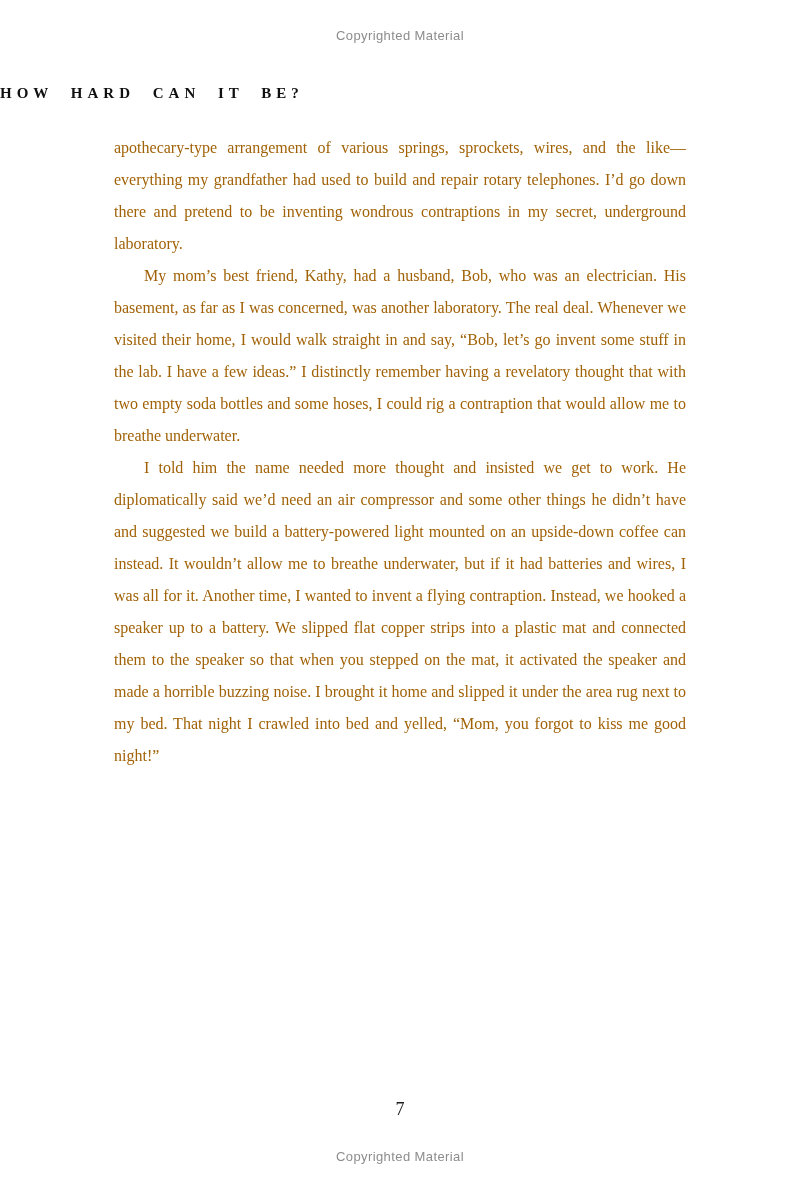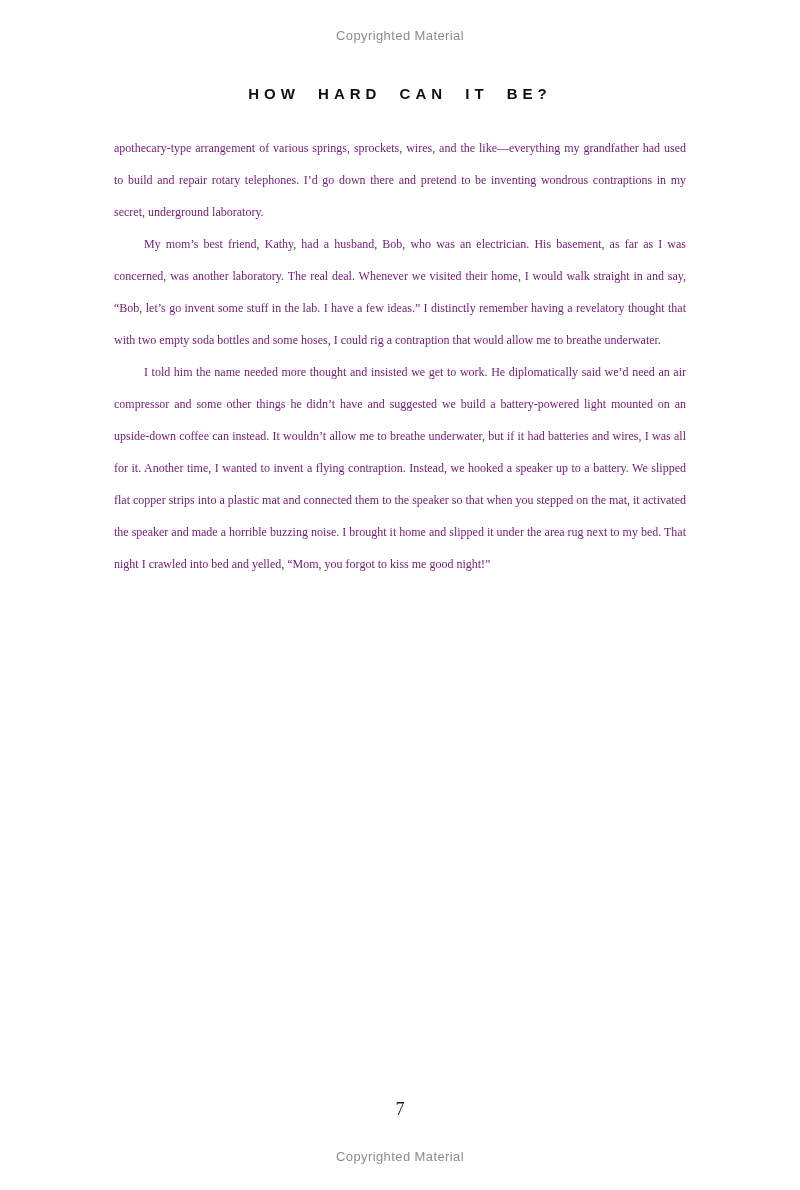--- a/index.html
+++ b/index.html
@@ -22,36 +22,36 @@
     text-align: center;
     font-family: "Liberation Sans", sans-serif;
     font-size: 13px;
     color: #8c8c8c;
     letter-spacing: 0.4px;
   }
   .copyright.top {
     padding-top: 28px;
   }
   .chapter-header {
-    text-align: center;
-    font-family: Liberation Sans, sans-serif;
+    text-align: left;
+    font-family: Liberation Serif, serif;
     font-weight: bold;
     font-size: 15px;
     letter-spacing: 5px;
     word-spacing: 9px;
     color: #101010;
     margin: 42px 0 0 0;
   }
   .body-text {
     width: 572px;
     margin: 30px auto 0 auto;
-    font-size: 12px;
+    font-size: 16px;
     line-height: 32px;
     text-align: justify;
-    color: #701a75;
+    color: #a16207;
   }
   .body-text p {
     margin: 0;
   }
   .body-text p.indent {
     text-indent: 30px;
   }
   .page-number {
     position: absolute;
     bottom: 70px;

